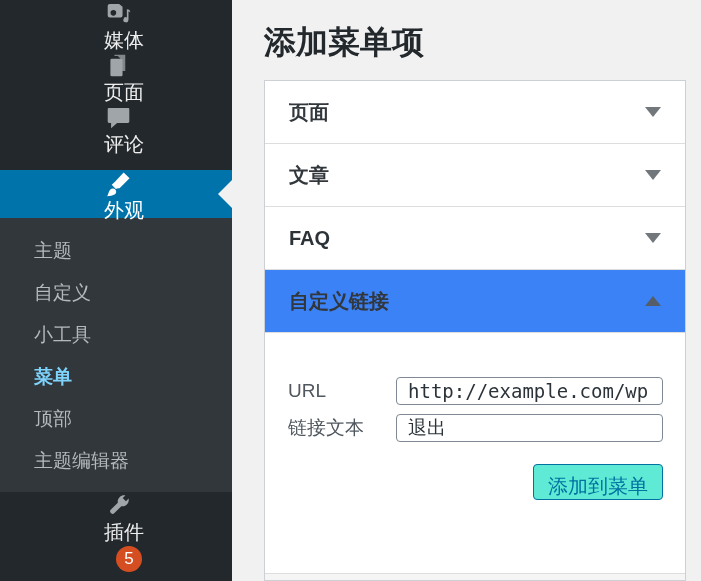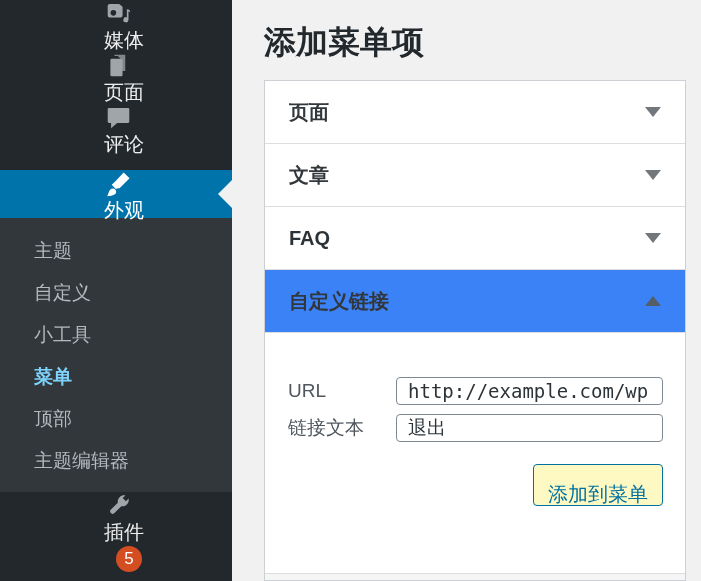--- a/index.html
+++ b/index.html
@@ -62,22 +62,22 @@
   .form-row label { width:108px; font-size:19px; color:#50575e; flex-shrink:0; }
   .form-row input {
     flex:1; height:26px; min-width:0;
     border:1.5px solid #7e8993; border-radius:4px; background:#fff;
     padding:13px 11px; font-size:19px; color:#2c3338;
     font-family:"Liberation Sans","DejaVu Sans",sans-serif;
   }
   .form-row input.mono { font-family:"DejaVu Sans Mono","Liberation Mono",monospace; font-size:19px; }
   .form-actions { display:flex; justify-content:flex-end; margin-top:22px; }
   .btn-secondary {
-    height:42px; padding:16px 14px; font-size:20px;
-    color:#0071a1; background:#fef9c3;
+    height:36px; padding:8px 14px; font-size:20px;
+    color:#0071a1; background:#5eead4;
     border:1.5px solid #0071a1; border-radius:4px; cursor:pointer;
     font-family:"Liberation Sans","DejaVu Sans",sans-serif;
   }
   .acc-stub { height:6px; background:#f5f5f5; }
 </style>
 </head>
 <body>
 
 <div class="screen">
 

